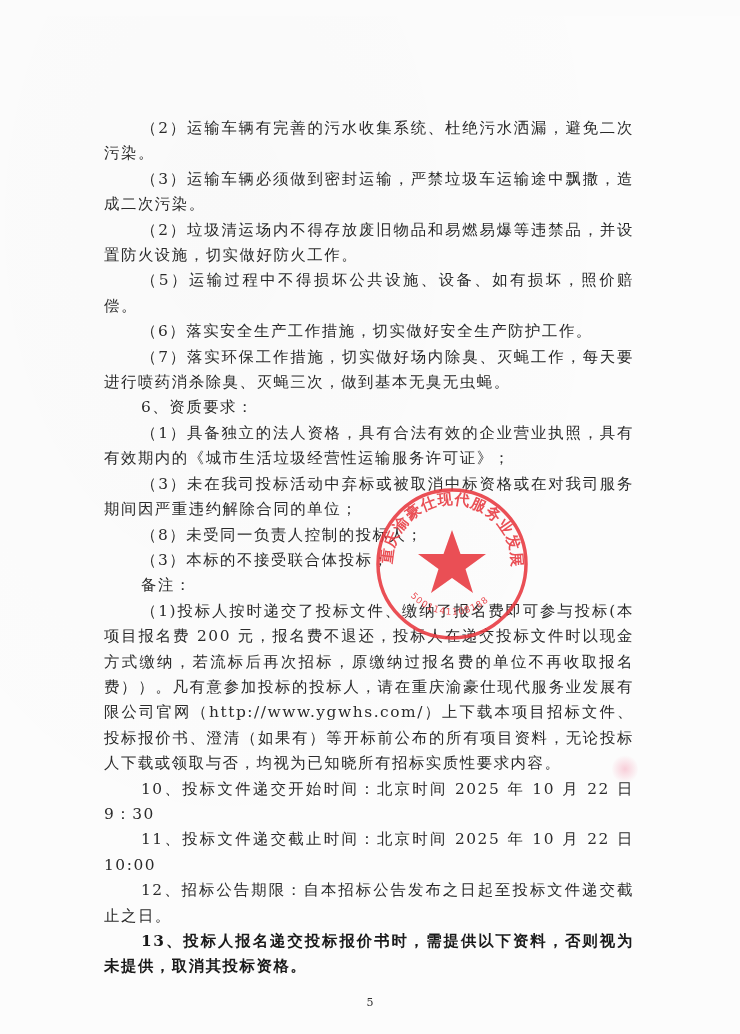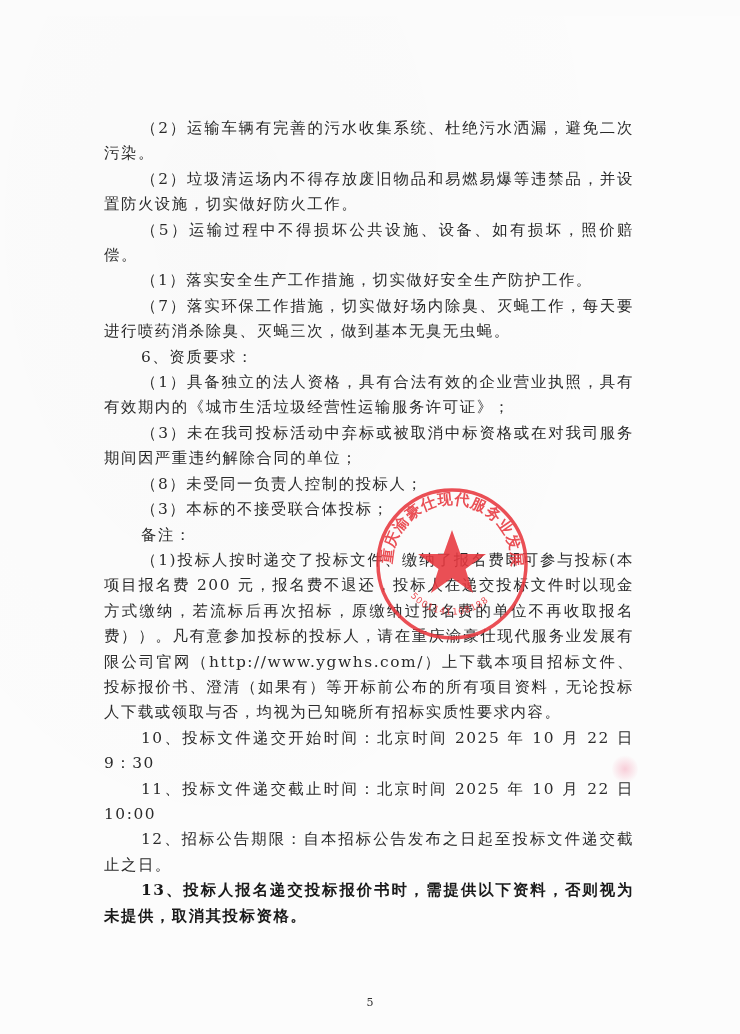--- a/index.html
+++ b/index.html
@@ -39,23 +39,24 @@
     background: radial-gradient(circle, rgba(240,120,150,0.35), rgba(240,120,150,0) 70%);
   }
 </style>
 </head>
 <body>
 
 <div class="page">
 
   <div class="body-text">
     <p class="para indent"><span>（2）运输车辆有完善的污水收集系统、杜绝污水洒漏，避免二次污染。</span></p>
+    <p class="para indent"><span>（3）运输车辆必须做到密封运输，严禁垃圾车运输途中飘撒，造成二次污染。</span></p>
     <p class="para indent"><span>（2）垃圾清运场内不得存放废旧物品和易燃易爆等违禁品，并设置防火设施，切实做好防火工作。</span></p>
     <p class="para indent"><span>（5）运输过程中不得损坏公共设施、设备、如有损坏，照价赔偿。</span></p>
-    <p class="para indent"><span>（1）落实安全生产工作措施，切实做好安全生产防护工作。</span></p>
+    <p class="para indent"><span>（6）落实安全生产工作措施，切实做好安全生产防护工作。</span></p>
     <p class="para indent"><span>（7）落实环保工作措施，切实做好场内除臭、灭蝇工作，每天要进行喷药消杀除臭、灭蝇三次，做到基本无臭无虫蝇。</span></p>
     <p class="para indent"><span>6、资质要求：</span></p>
     <p class="para indent"><span class="u">（1）具备独立的法人资格，具有合法有效的企业营业执照，具有有效期内的《城市生活垃圾经营性运输服务许可证》；</span></p>
     <p class="para indent"><span class="u">（3）未在我司投标活动中弃标或被取消中标资格或在对我司服务期间因严重违约解除合同的单位；</span></p>
     <p class="para indent"><span class="u">（8）未受同一负责人控制的投标人；</span></p>
     <p class="para indent"><span class="u">（3）本标的不接受联合体投标；</span></p>
     <p class="para indent"><span>备注：</span></p>
     <p class="para indent"><span>（1)投标人按时递交了投标文件、缴纳了报名费即可参与投标(本项目报名费 200 元，报名费不退还，投标人在递交投标文件时以现金方式缴纳，若流标后再次招标，原缴纳过报名费的单位不再收取报名费））。凡有意参加投标的投标人，请在重庆渝豪仕现代服务业发展有限公司官网（http://www.ygwhs.com/）上下载本项目招标文件、投标报价书、澄清（如果有）等开标前公布的所有项目资料，无论投标人下载或领取与否，均视为已知晓所有招标实质性要求内容。</span></p>
     <p class="para indent"><span>10、投标文件递交开始时间：北京时间 2025 年 10 月 22 日 9：30</span></p>
     <p class="para indent"><span>11、投标文件递交截止时间：北京时间 2025 年 10 月 22 日 10:00</span></p>

